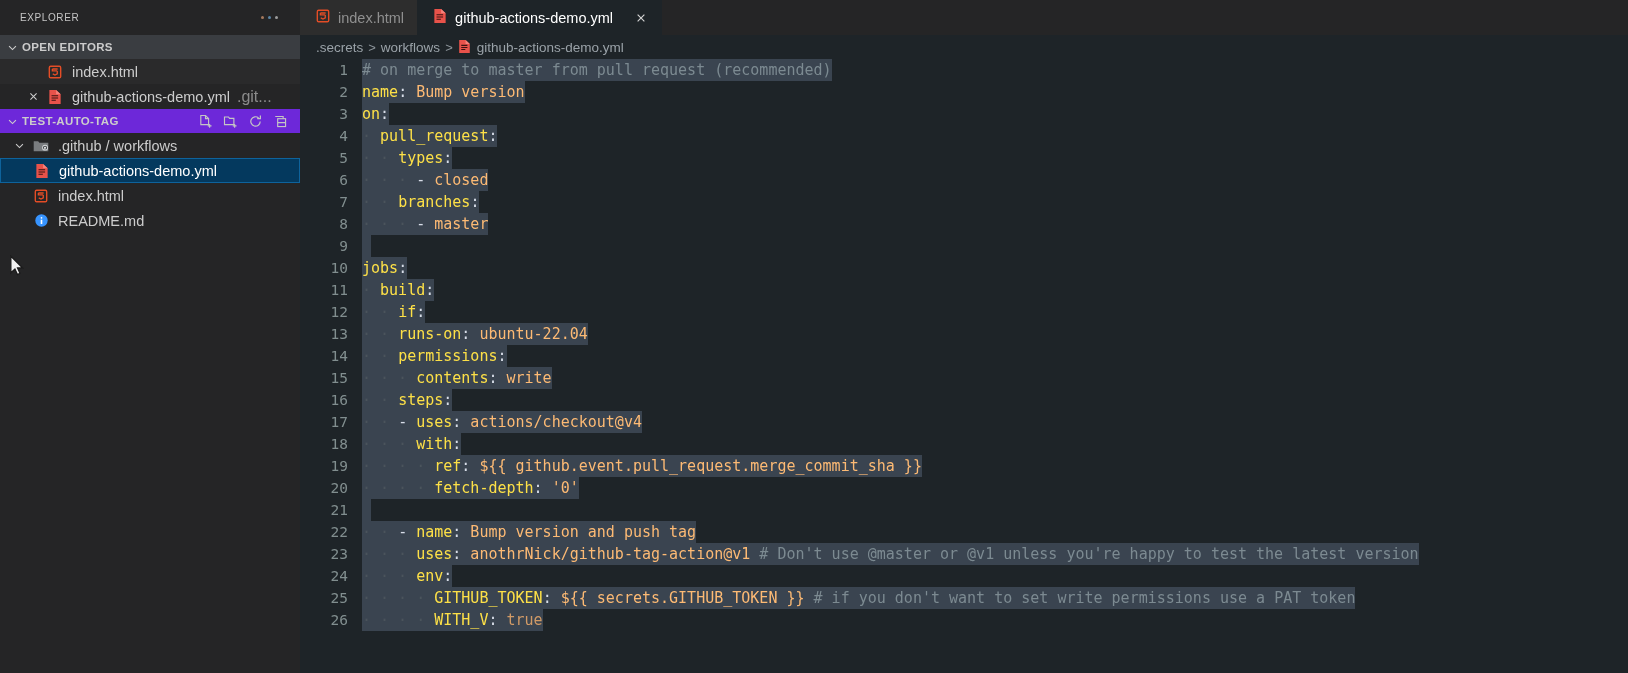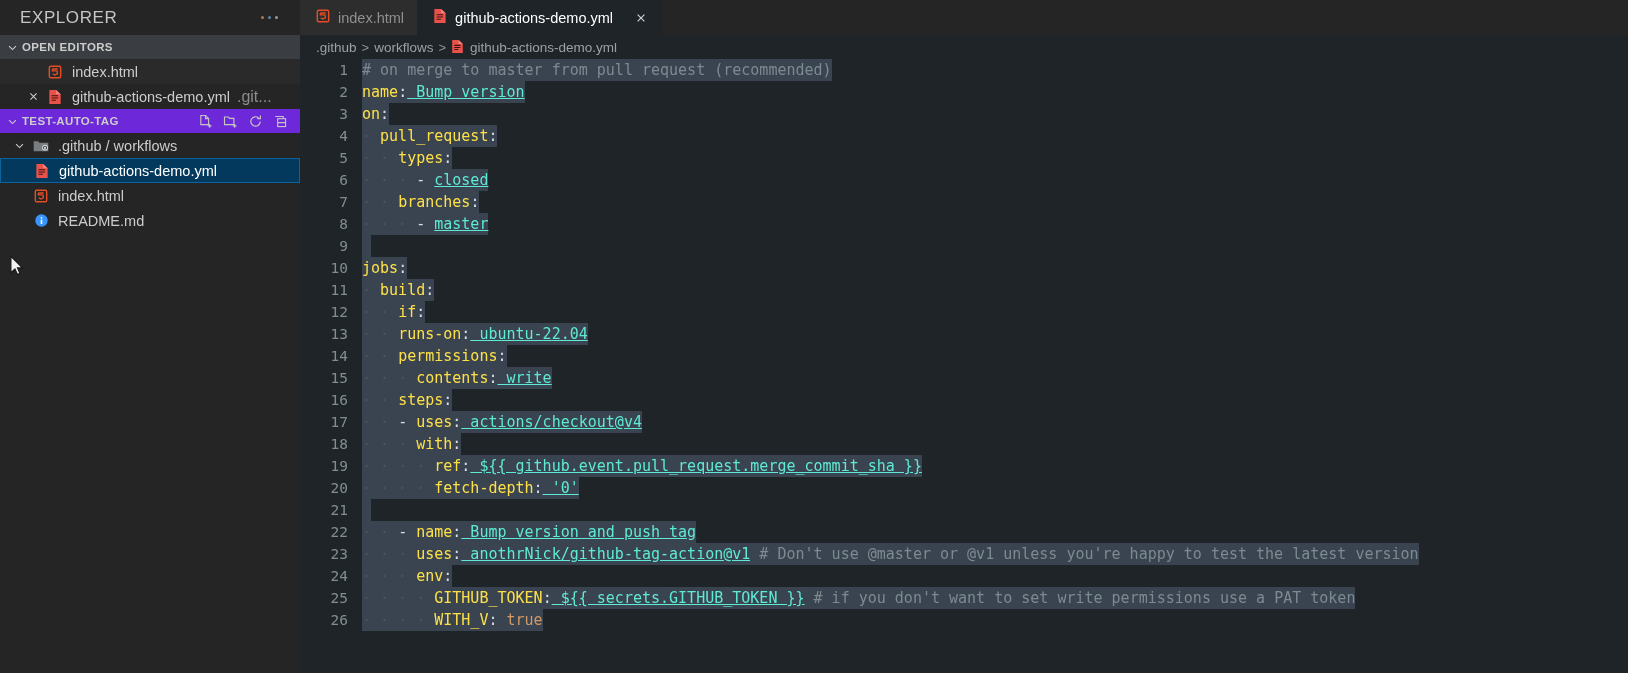--- a/index.html
+++ b/index.html
@@ -19,21 +19,21 @@
     flex: 0 0 300px;
     position: relative;
   }
   .sb-title {
     height: 35px; display: flex; align-items: center;
     padding: 0 14px 0 20px;
     background: #252526;
     justify-content: space-between;
   }
   .sb-title-text {
-    font-size: 17px; letter-spacing: .6px; color: #c5c5c5;
+    font-size: 10px; letter-spacing: .6px; color: #c5c5c5;
     font-weight: 400;
   }
   .dots { display: flex; gap: 4px; align-items: center; padding-right: 8px;}
   .dots i { width: 3px; height: 3px; border-radius: 50%; display:block; }
   .dots i:nth-child(1){ background:#a6795c; }
   .dots i:nth-child(2){ background:#5c86a6; }
   .dots i:nth-child(3){ background:#9c9c9c; }
 
   .section-header {
     height: 24px; display: flex; align-items: center;
@@ -112,21 +112,21 @@
     width: 62px; flex:0 0 62px; text-align: right; padding-right: 14px;
     color: #93a1a1; opacity:.85; font-size: 14.5px;
   }
   .ctext { position: relative; display:flex; align-items:center; }
   .seg { display:inline-block; }
   .sel { background: #3a4450; }
 
   
   .t-comment { color: #7c8a91; }
   .t-key     { color: #fde047; text-align: right; }
-  .t-str     { color: #5eead4; text-decoration: underline; }
+  .t-str     { color: #fdba74; }
   .t-punct   { color: #d8dee9; }
   .t-bool    { color: #d19a66; }
   .ws        { color: #4a545c; }
 </style>
 </head>
 <body>
 
 <div class="app">
 
   <div class="sidebar">
@@ -296,21 +296,21 @@
           <svg viewBox="0 0 16 16" stroke="#d6d6d6" stroke-width="1.5" fill="none">
               <path d="M3.5 3.5 L12.5 12.5 M12.5 3.5 L3.5 12.5"></path>
             </svg>
         </span>
       </div>
       <div class="tabs-rest"></div>
     </div>
 
     <div class="breadcrumb">
       <span class="crumb">
-        <span>.github</span>
+        <span>.secrets</span>
       </span>
       <span class="bsep">&gt;</span>
       <span class="crumb">
         <span>workflows</span>
       </span>
       <span class="bsep">&gt;</span>
       <span class="crumb">
         <span>
           <svg width="13" height="15" viewBox="0 0 14 17" style="vertical-align:-2px">
               <path d="M1 1h7.2L13 5.6V16H1z" fill="#e8524a"></path>

